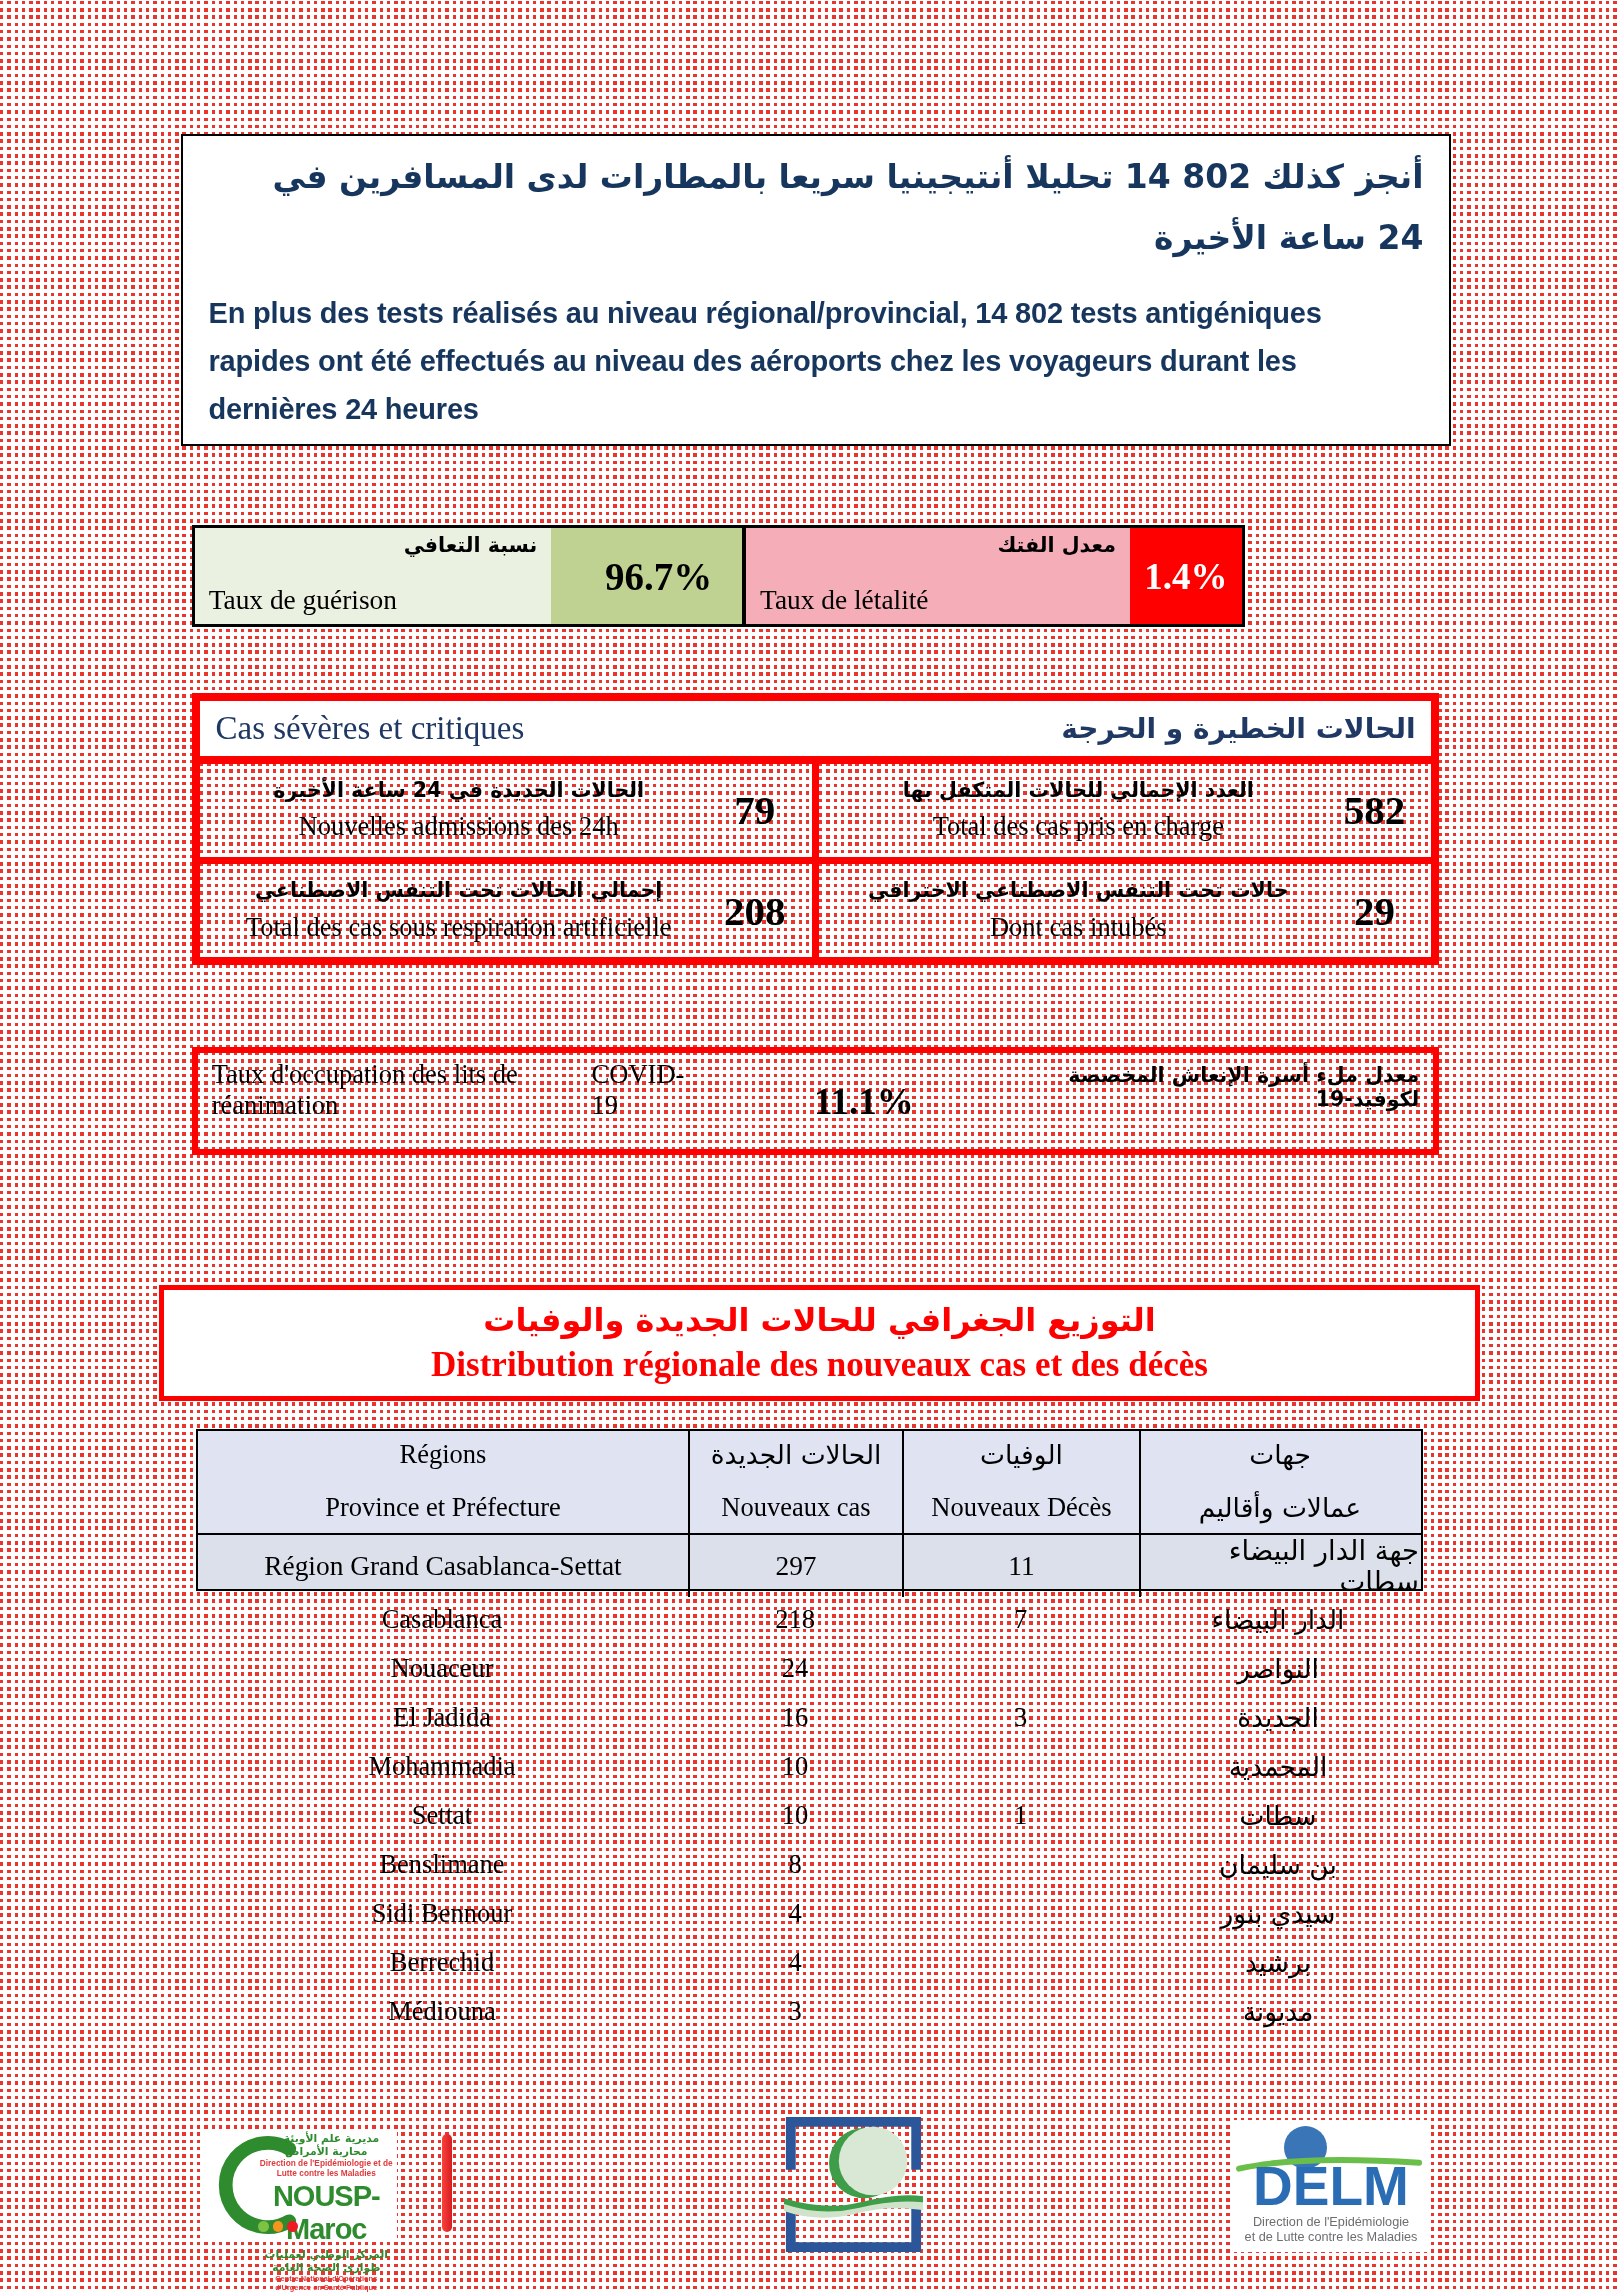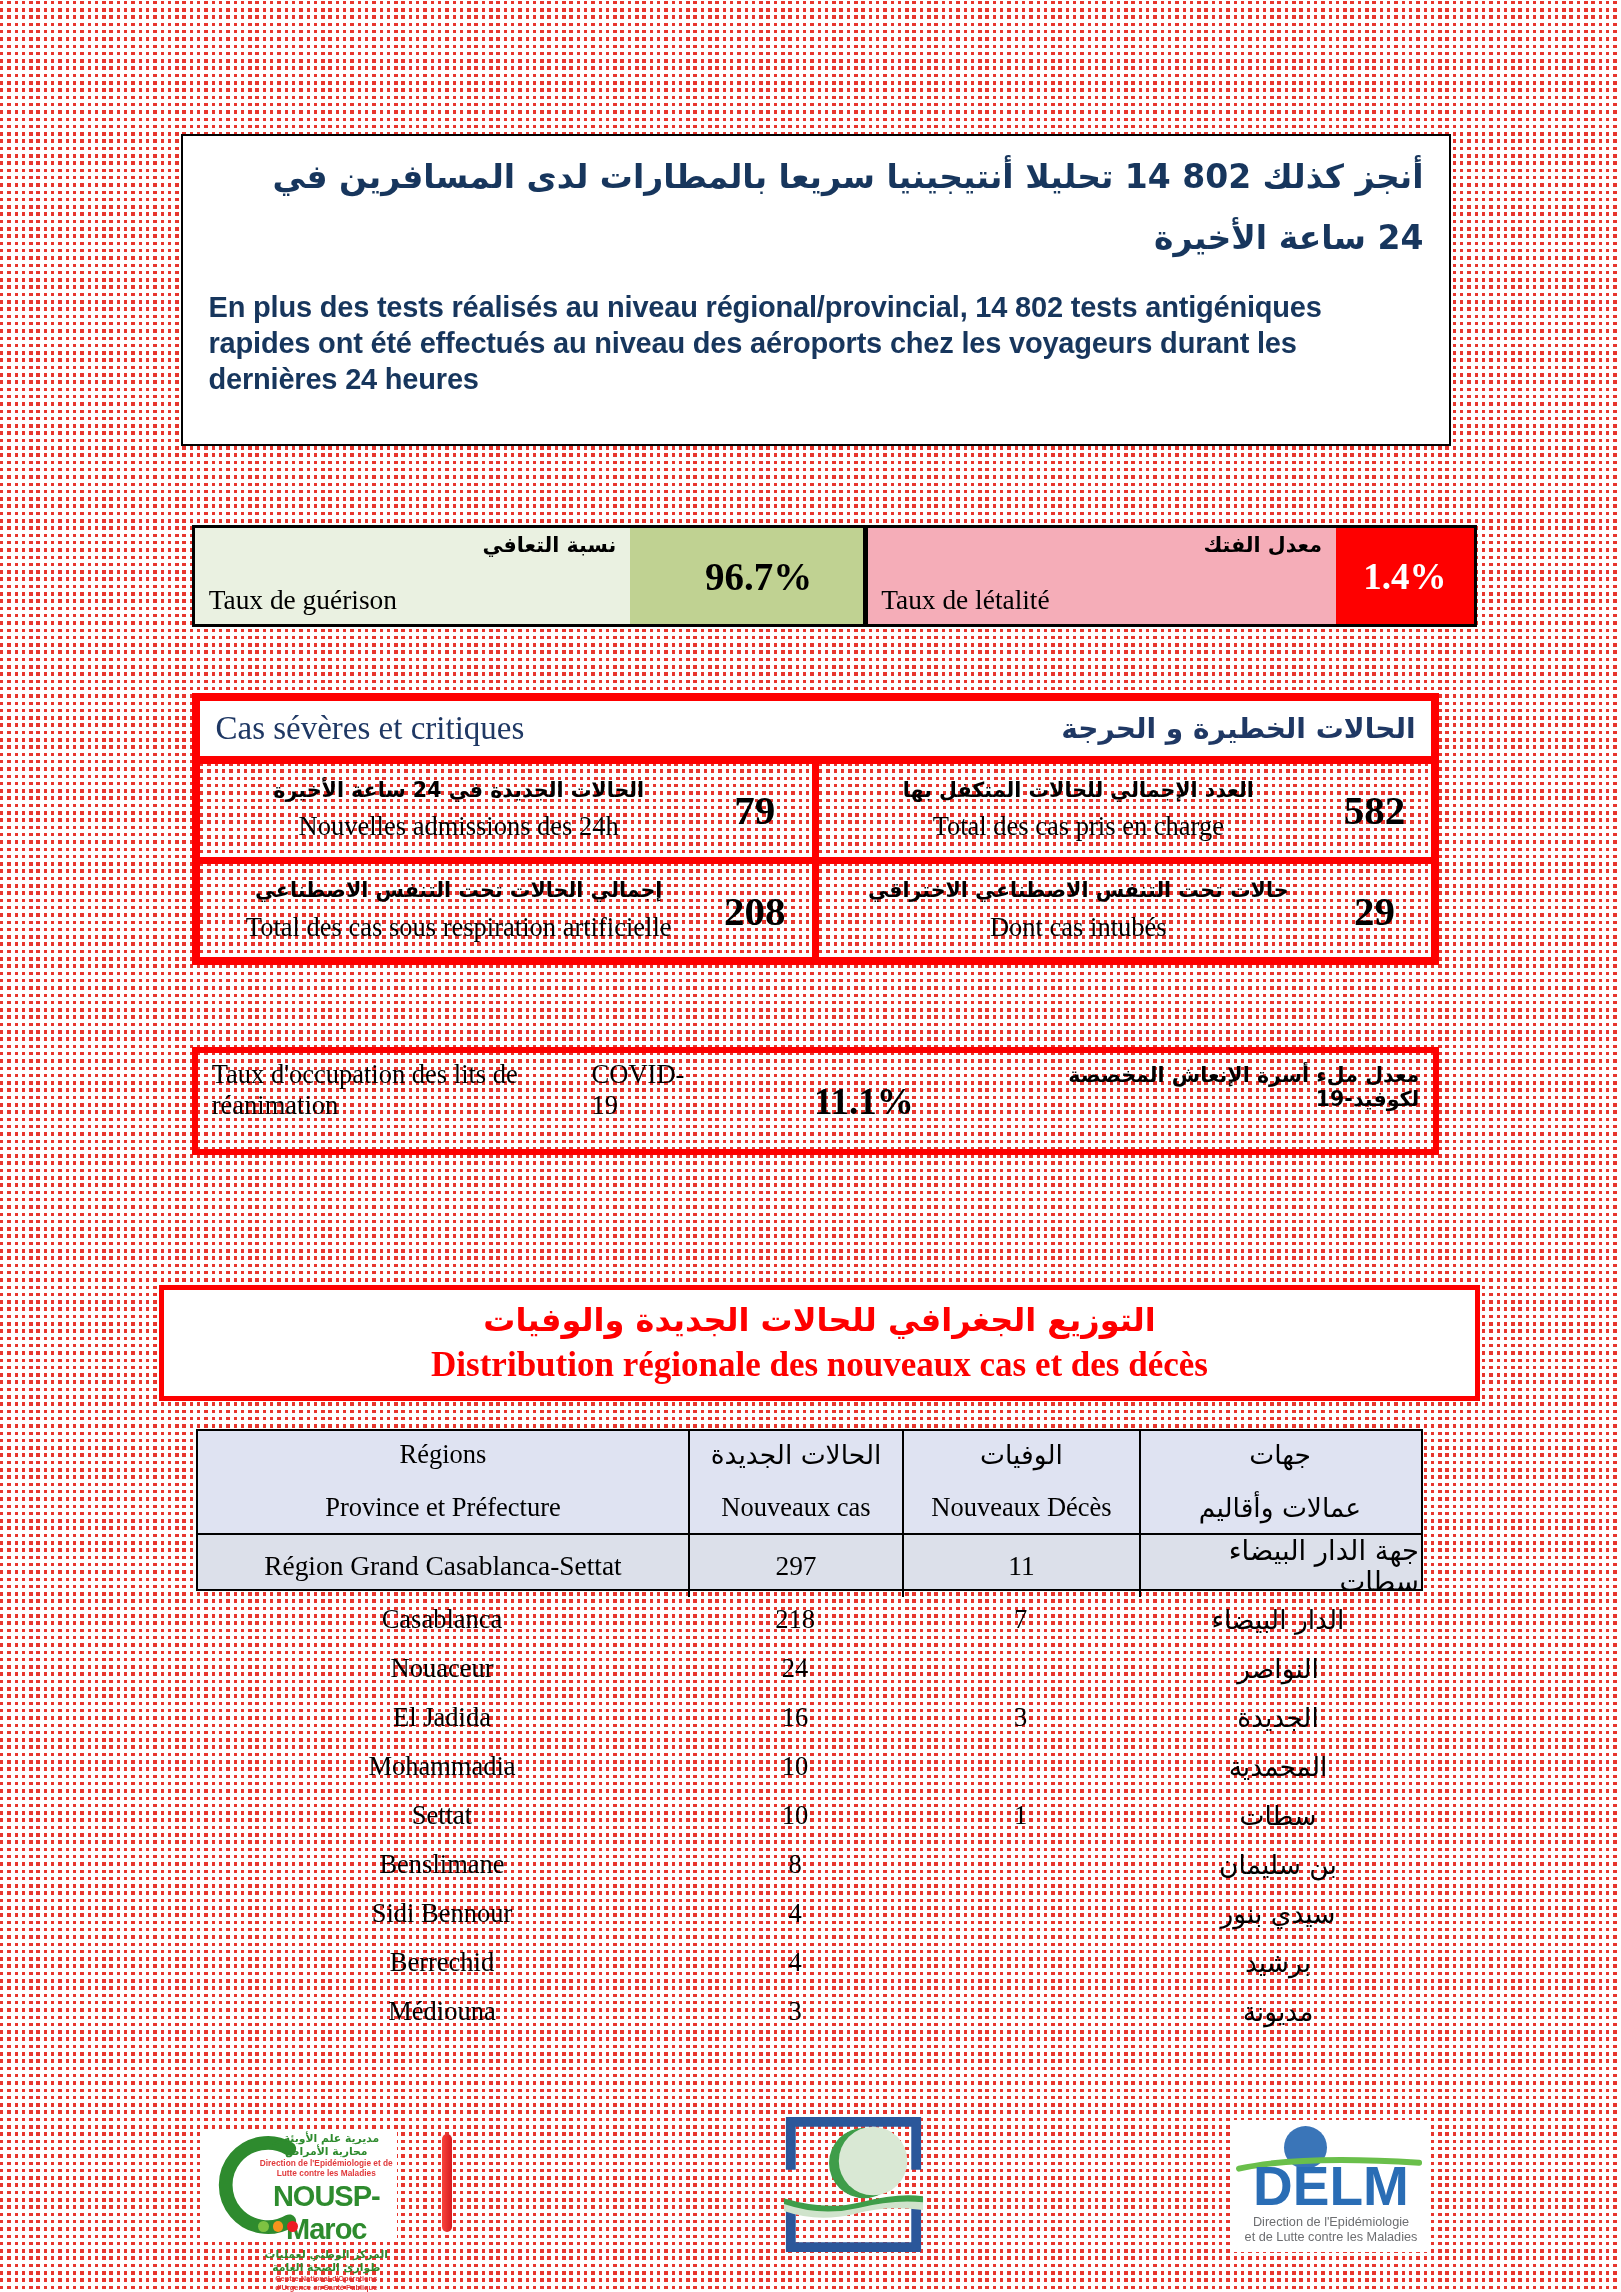--- a/index.html
+++ b/index.html
@@ -28,26 +28,26 @@
     padding:9.8px 25.5px 5.9px 25.5px;
   }
   .top-box .ar-line{
     font-size:33px; font-weight:bold; color:#17365d;
     line-height:61px; text-align:right; padding-left:39px;
   }
   .top-box .fr-line{
     margin-top:21.6px;
     font-family:"Liberation Sans", sans-serif;
     font-size:29px; font-weight:bold; color:#17365d;
-    line-height:36px; letter-spacing:-0.2px;
+    line-height:48px; letter-spacing:-0.2px;
   }
 
   
   .rates-row{
-    left:192px; top:525px; width:1285px; height:102px;
+    left:192px; top:525px; width:1053px; height:102px;
     border:3.9px solid #000; display:flex;
   }
   .rate-label{ position:relative; height:100%; }
   .rate-label .lab-ar{ position:absolute; top:4.9px; right:13.7px; font-size:20.6px; font-weight:bold; color:#000; }
   .rate-label .lab-fr{ position:absolute; bottom:7.8px; left:13.7px; font-size:27.4px; color:#000; }
   .rate-val{ display:flex; align-items:center; justify-content:center; font-weight:bold; }
   .cell-recovery{ width:34%; background:#eaf1e1; }
   .cell-recovery-val{ width:18.2%; background:#c0d292; font-size:39px; color:#000;padding-left:25px; }
   .black-div{ width:4.9px; background:#000; height:100%; }
   .cell-fatality{ width:36.6%; background:#f5adb8; }

